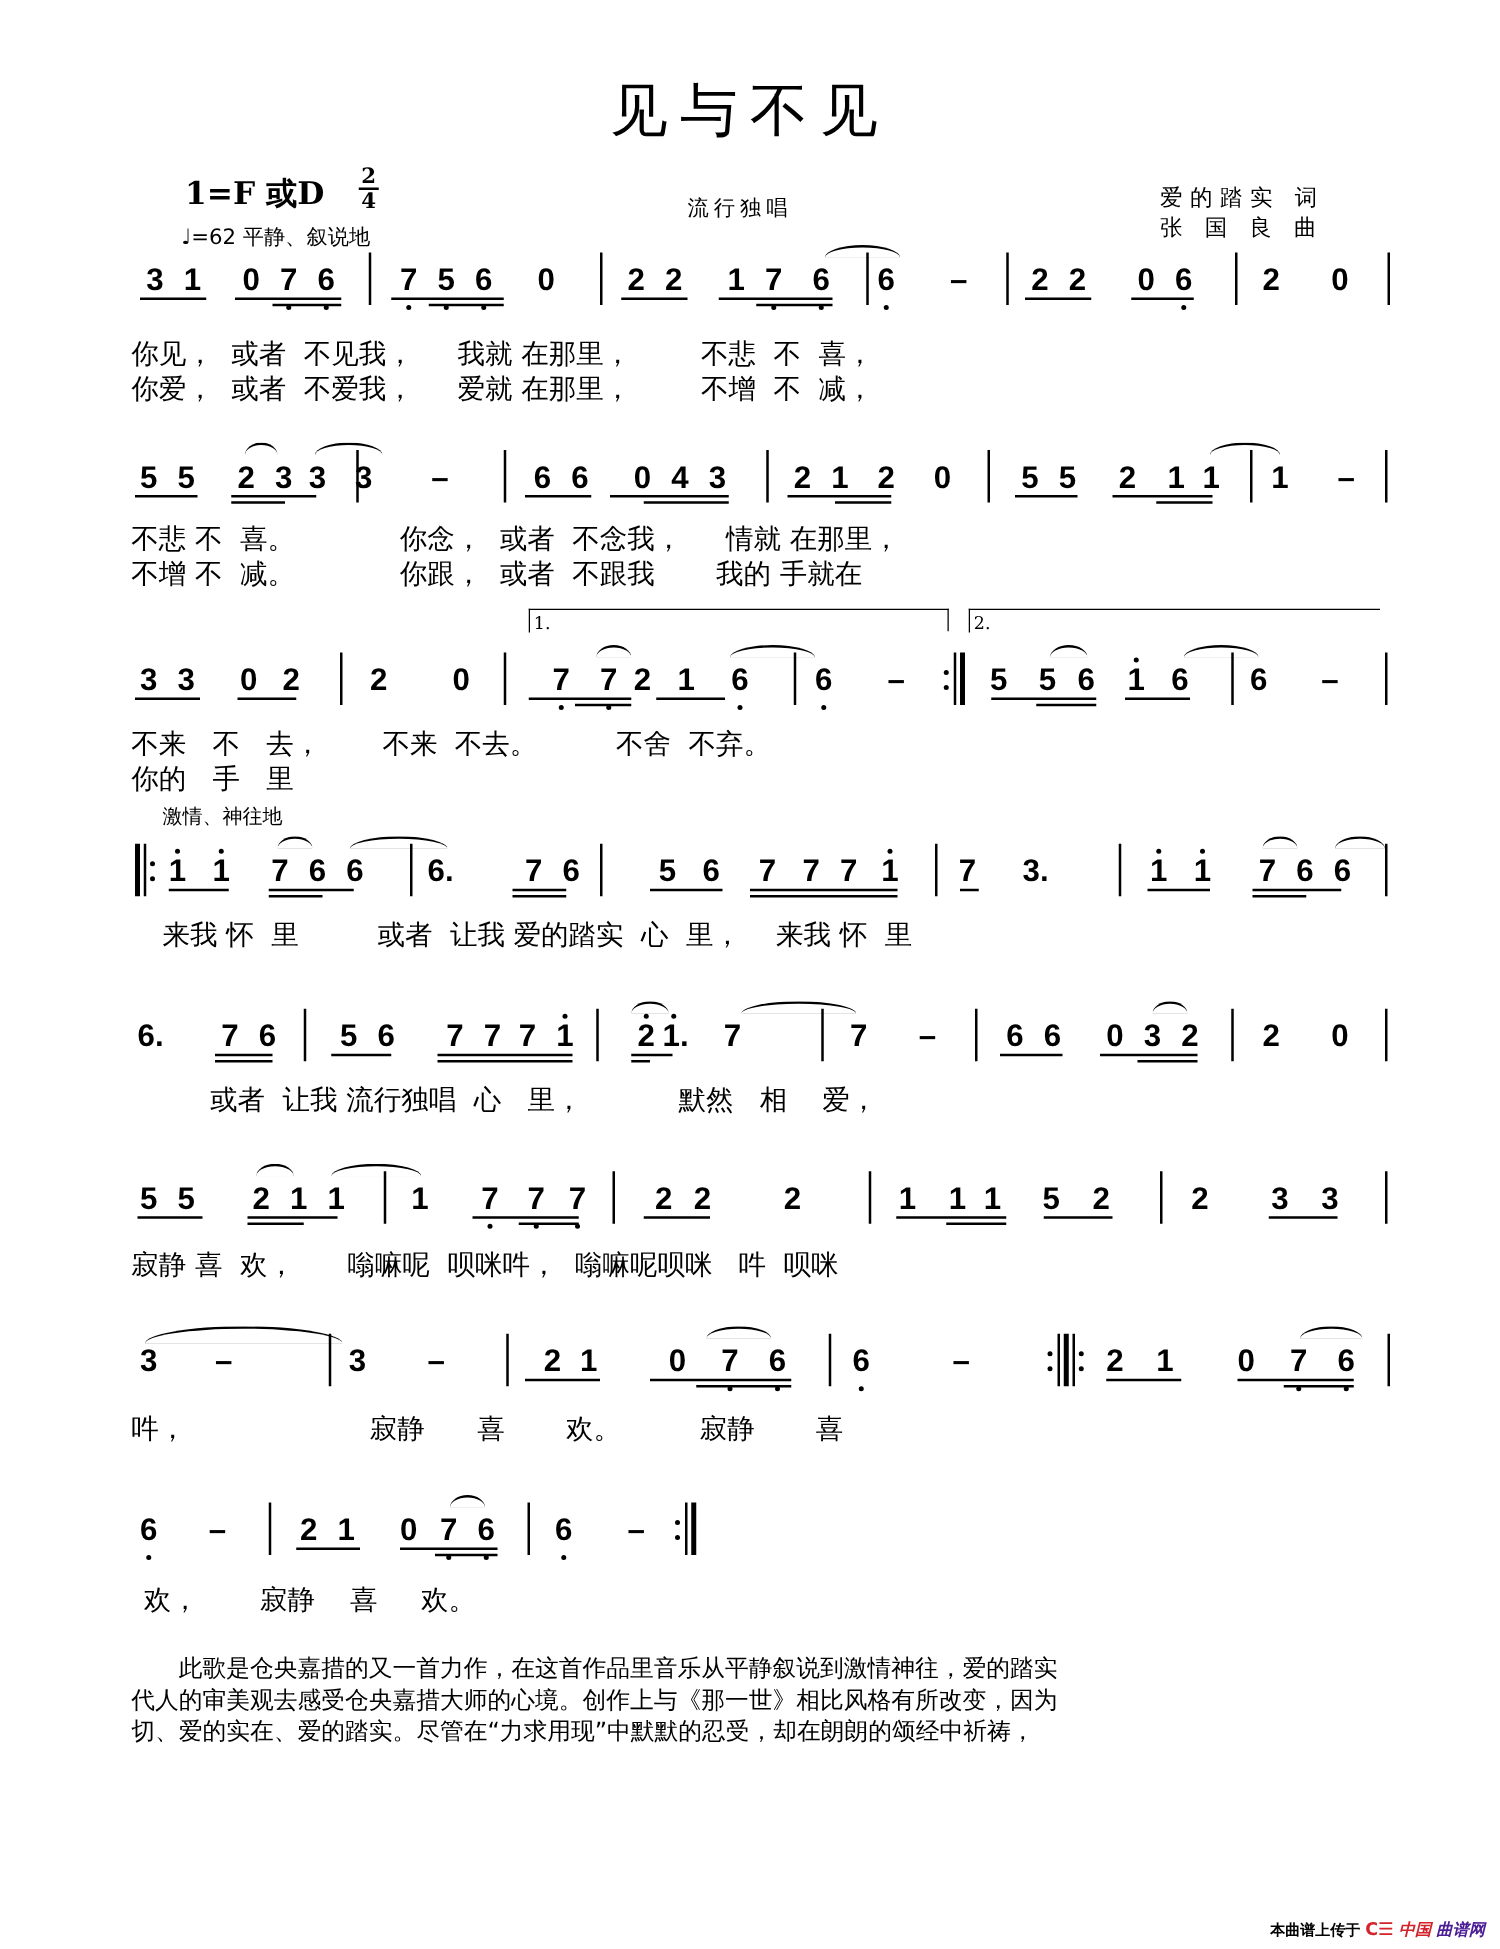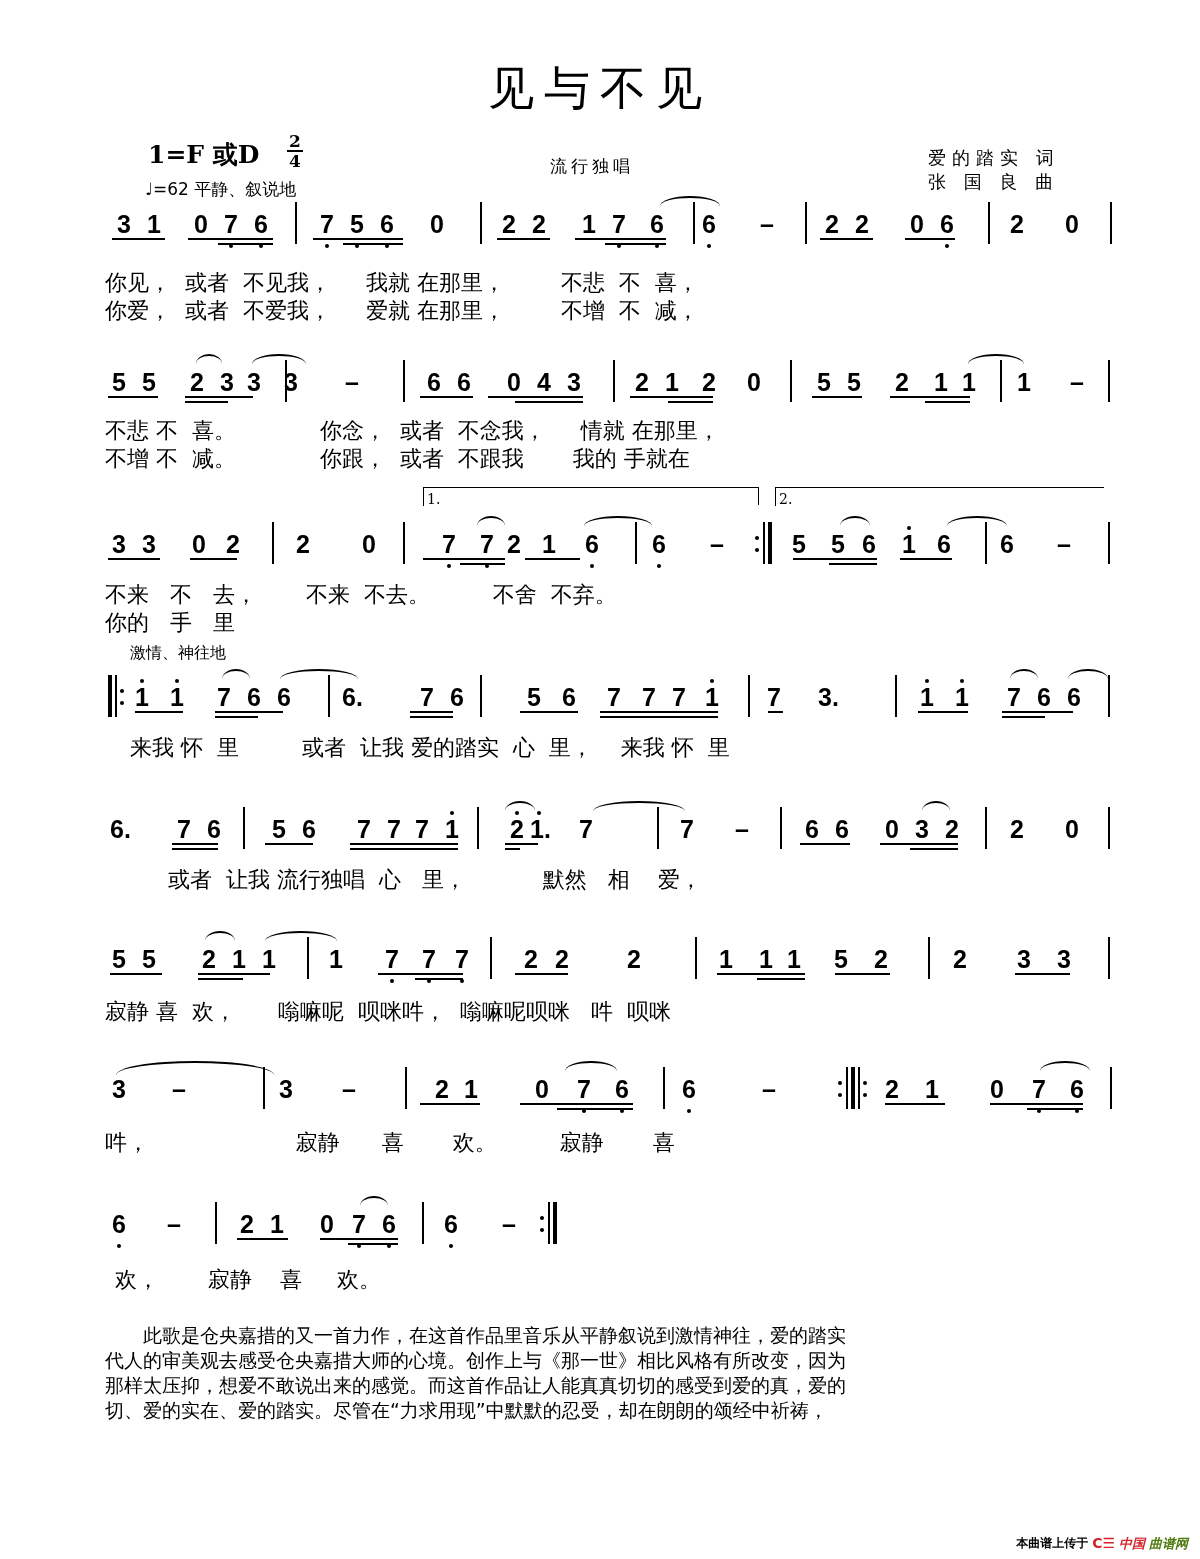--- a/index.html
+++ b/index.html
@@ -18,24 +18,24 @@
   .bar{position:absolute;width:2px;background:#000;}
   .uline{position:absolute;height:2px;background:#000;}
   .lyric{position:absolute;font-family:"DejaVu Serif","Liberation Serif",serif;font-size:22px;letter-spacing:0;white-space:pre;}
   .slur{position:absolute;border-top:2px solid #000;border-radius:50% 50% 0 0 / 100% 100% 0 0;height:10px;}
   .bracket{position:absolute;border-top:1.5px solid #000;border-left:1.5px solid #000;height:18px;}
   .bracket-r{position:absolute;border-right:1.5px solid #000;height:18px;}
   .voltalbl{position:absolute;font-family:"DejaVu Serif",serif;font-size:14px;}
   .expr{position:absolute;font-size:16px;}
   .para{left:105px;top:1323px;width:980px;font-size:19px;line-height:25px;font-family:"DejaVu Sans",sans-serif;}
   .para p{margin:0;}
-  .footer{right:12px;bottom:6px;font-size:12px;font-weight:bold;display:flex;align-items:flex-start;gap:4px;}
+  .footer{right:12px;bottom:6px;font-size:12px;font-weight:bold;display:flex;align-items:center;gap:4px;}
   .logo-c{color:#d3242c;font-weight:bold;font-size:14px;}
   .logo-a{color:#d3242c;font-style:italic;font-weight:bold;font-size:13px;}
-  .logo-b{color:#4d7c0f;font-style:italic;font-weight:bold;font-size:13px;}
+  .logo-b{color:#4c1d95;font-style:italic;font-weight:bold;font-size:13px;}
 </style>
 </head>
 <body>
 
 <div class="abs title">见与不见</div>
 
 <div class="abs key">
   <span>1=F 或D</span>
   <span class="timesig" style="left:138px">
     <div>2</div>
@@ -399,21 +399,20 @@
     <div class="bracket" style="left: 423px; top: 487px; width: 335px;"></div>
     <div class="bracket-r" style="left: 423px; top: 487px; width: 335px;"></div>
     <div class="voltalbl" style="left: 427px; top: 491px;">1.</div>
     <div class="bracket" style="left: 775px; top: 487px; width: 328px;"></div>
     <div class="voltalbl" style="left: 779px; top: 491px;">2.</div>
   </div>
 
 <div class="abs para">
   <p>　　此歌是仓央嘉措的又一首力作，在这首作品里音乐从平静叙说到激情神往，爱的踏实</p>
   <p>代人的审美观去感受仓央嘉措大师的心境。创作上与《那一世》相比风格有所改变，因为</p>
-  <p>那样太压抑，想爱不敢说出来的感觉。而这首作品让人能真真切切的感受到爱的真，爱的</p>
   <p>切、爱的实在、爱的踏实。尽管在“力求用现”中默默的忍受，却在朗朗的颂经中祈祷，</p>
 </div>
 
 <div class="abs footer">
   <span>本曲谱上传于</span>
   <span class="logo-c">C☰</span>
   <span class="logo-a">中国</span>
     <span class="logo-b">曲谱网</span>
 </div>
 

